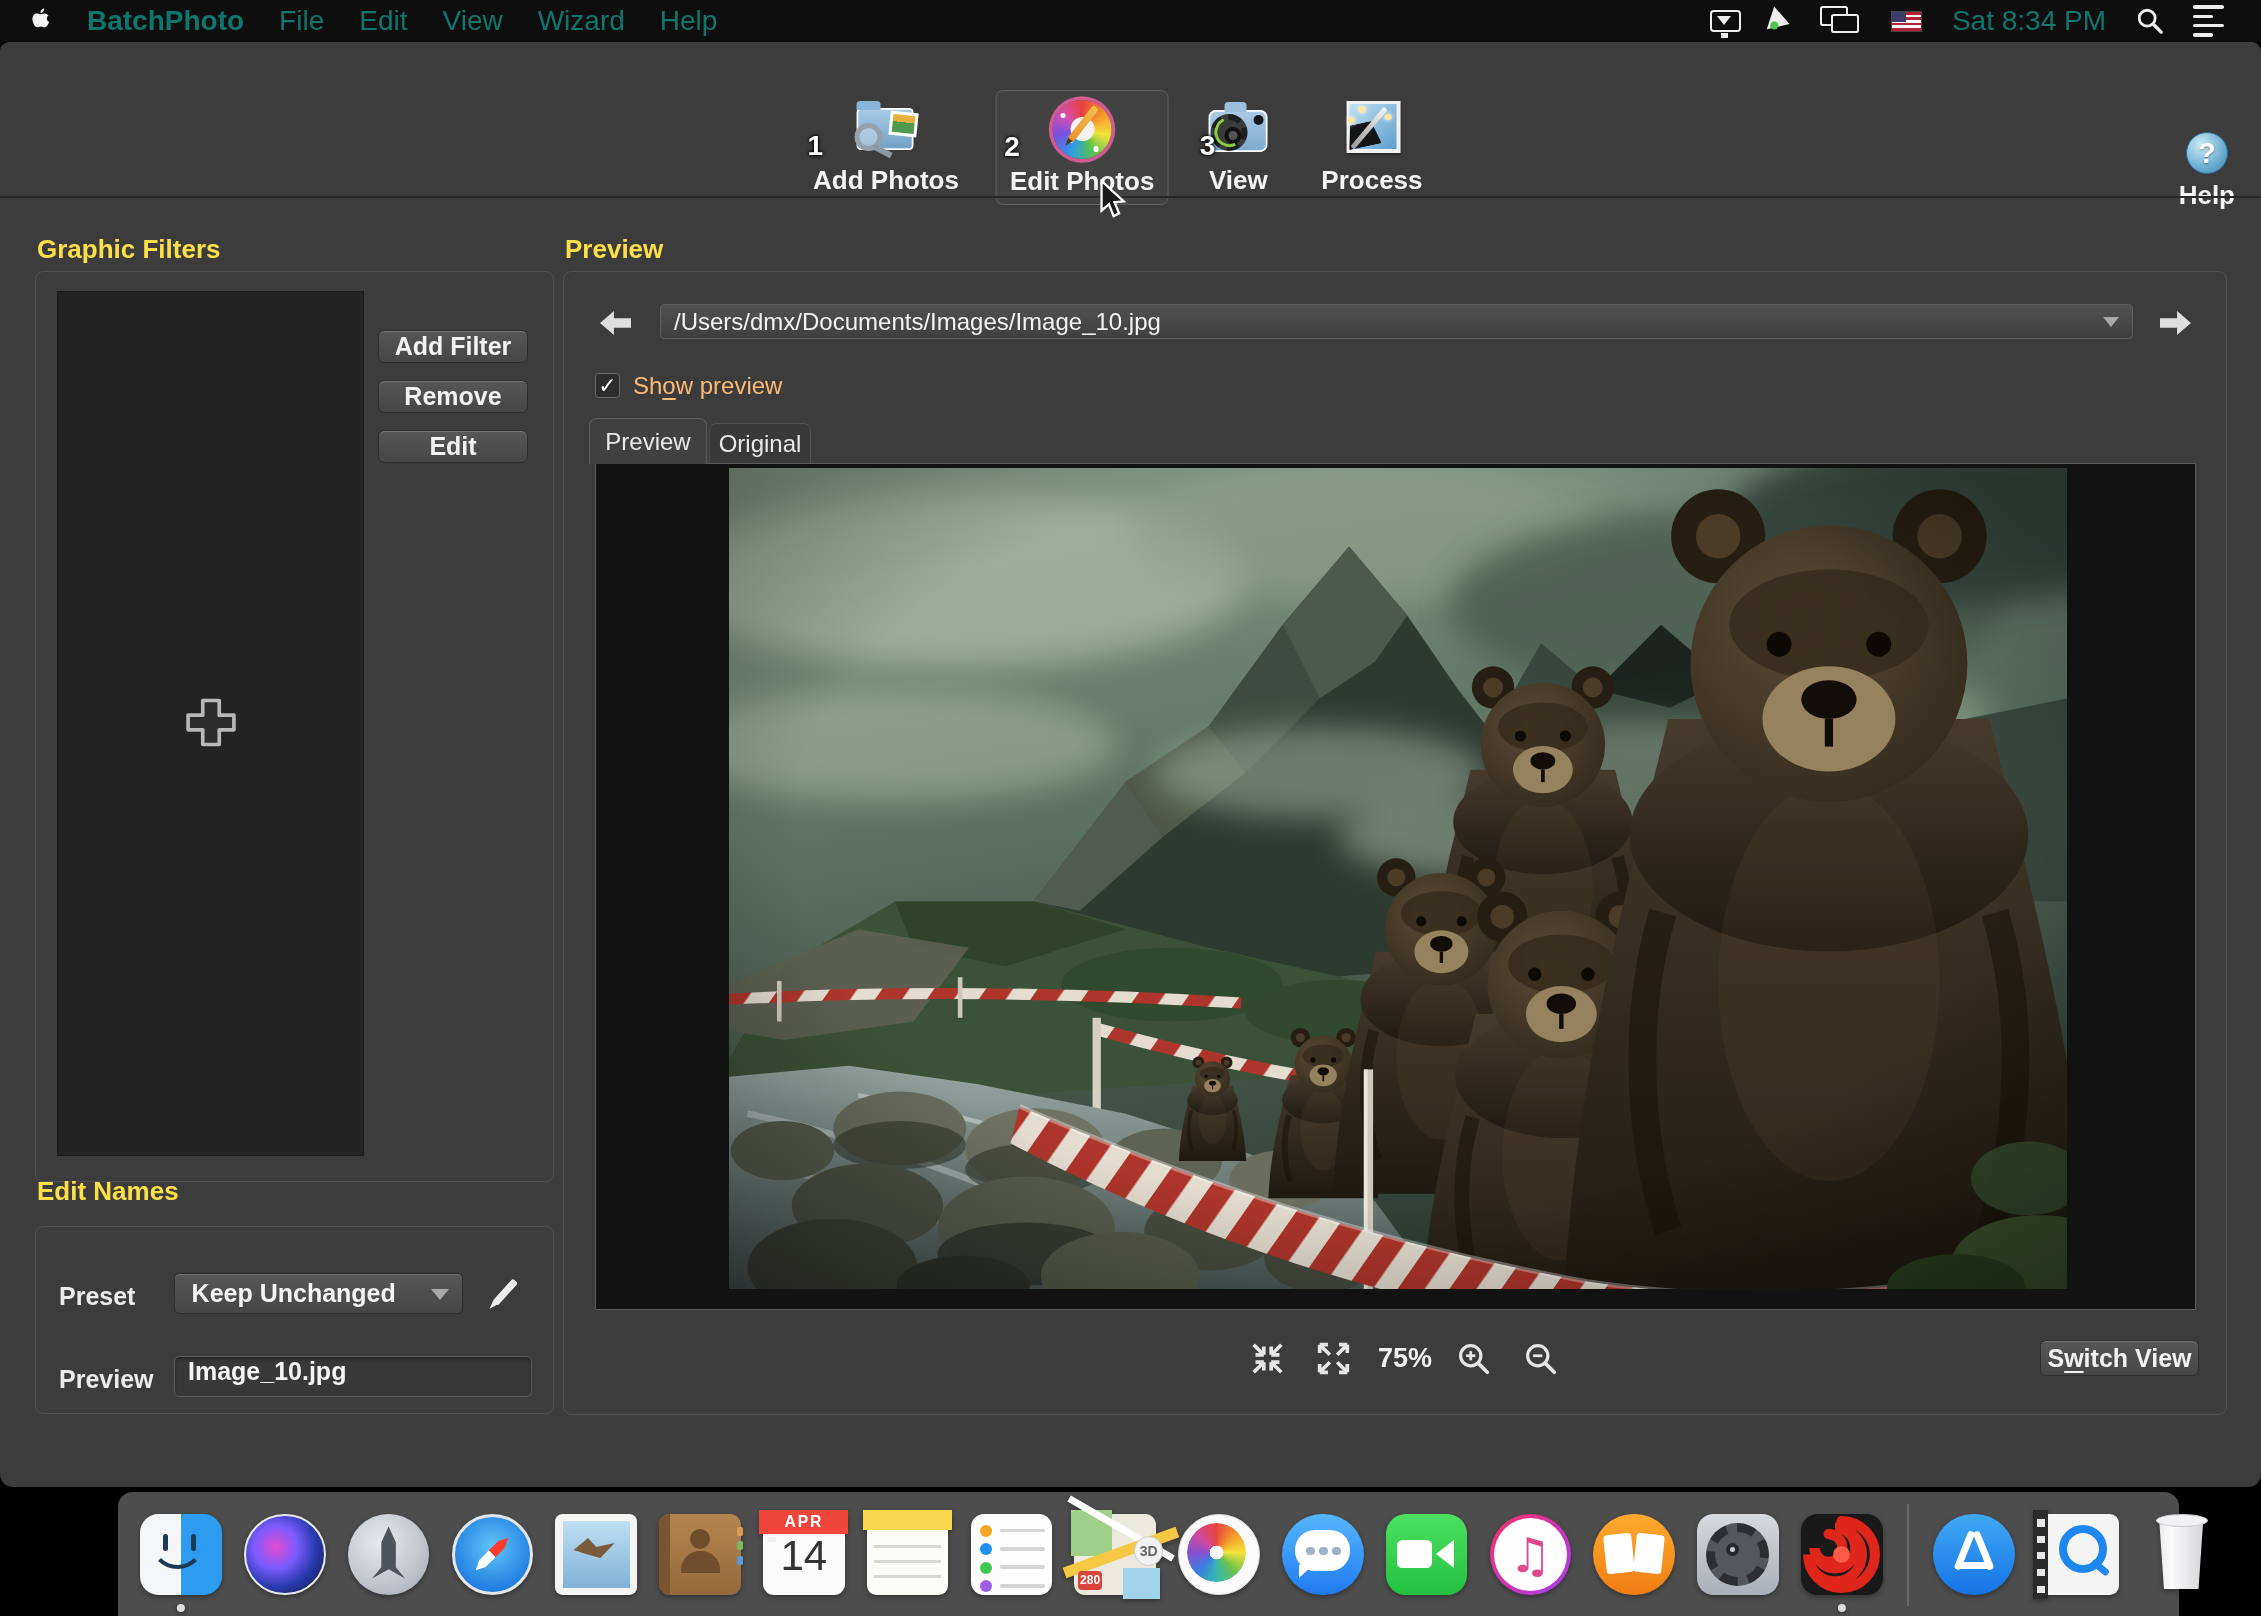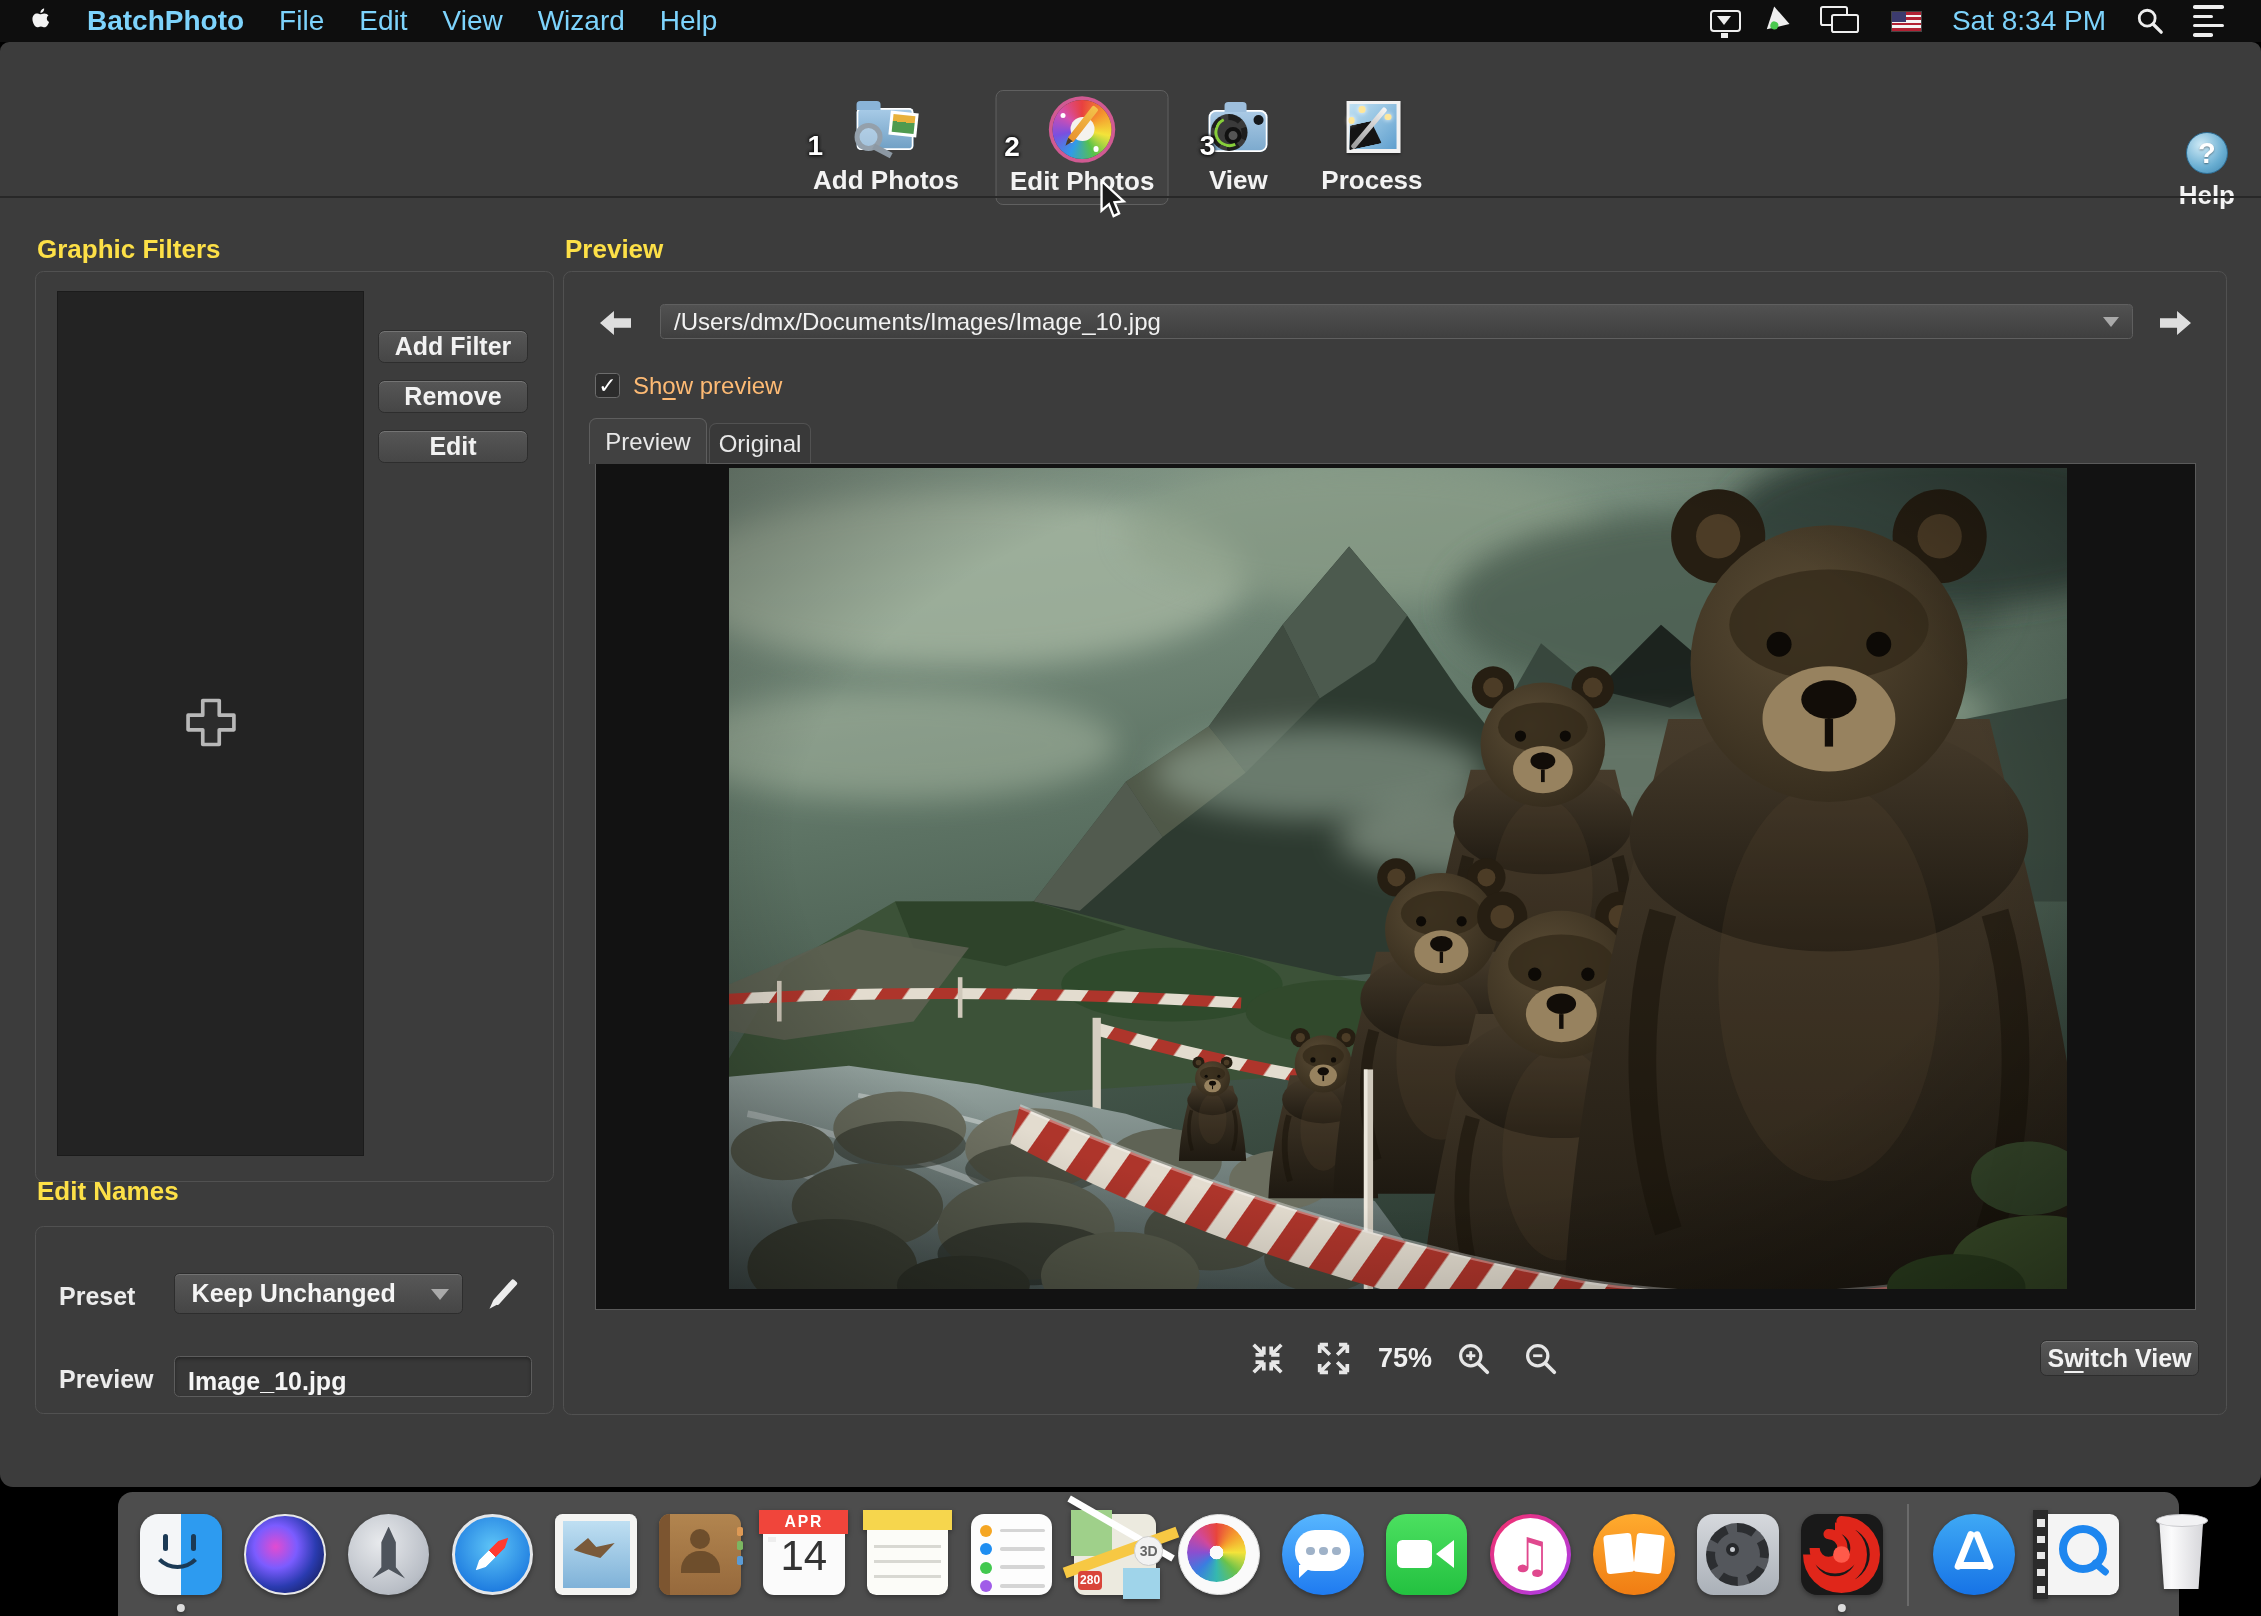--- a/index.html
+++ b/index.html
@@ -1,21 +1,21 @@
 <!DOCTYPE html>
 <html style="font-size:14.8px"><head>
 <meta charset="utf-8">
 <style>
   * { margin:0; padding:0; box-sizing:border-box; }
   html,body { width:2261px; height:1617px; background:#000; overflow:hidden;
               font-family:"Liberation Sans","DejaVu Sans",sans-serif; }
 
   
   .menubar{position:absolute;left:0;top:0;width:2261px;height:42px;background:#0e0e0e;
-           display:flex;align-items:center;color:#7dd3fc;font-size:28px;}
+           display:flex;align-items:center;color:#0f766e;font-size:28px;}
   .menubar .left{display:flex;align-items:center;gap:35px;padding-left:28px;}
   .menubar .appname{font-weight:bold;}
   .menubar .menu{cursor:default;}
   .menubar .right{margin-left:auto;display:flex;align-items:center;gap:29.5px;padding-right:37px;}
   .apple-svg{width:24px;height:28px;display:block;}
   .mb-ic{display:flex;align-items:center;}
   .mon{width:31px;height:22px;border:2.8px solid #eee;border-radius:3.7px;position:relative;}
   .mon:after{content:"";position:absolute;left:9.2px;bottom:-8.3px;width:7.4px;height:5.5px;background:#eee;}
   .mon .tri{position:absolute;left:4.6px;top:3.7px;width:0;height:0;border-left:7.4px solid transparent;border-right:7.4px solid transparent;border-top:9.2px solid #eee;}
   .mon2{width:28px;height:19.4px;border:2.8px solid #eee;border-radius:2.8px;position:absolute;left:11px;top:7.4px;background:#0e0e0e;}
@@ -108,21 +108,21 @@
        display:flex;align-items:center;justify-content:center;}
 
   .fieldlbl{position:absolute;color:#ebebeb;font-size:25px;font-weight:bold;}
   .dropdown{position:absolute;height:41px;border-radius:5.5px;background:linear-gradient(#585858,#454545);
             border:0.9px solid #2d2d2d;box-shadow:inset 0 0.9px 0 rgba(255,255,255,.16);
             color:#f5f5f5;font-size:25px;font-weight:bold;display:flex;align-items:center;padding:0 16.6px;}
   .dd-arrow{position:absolute;right:13px;top:50%;margin-top:-4.6px;width:0;height:0;
             border-left:9.2px solid transparent;border-right:9.2px solid transparent;border-top:11px solid #a9a9a9;}
   .textfield{position:absolute;height:41px;border-radius:5.5px;background:#383838;border:0.9px solid #5d5d5d;
              box-shadow:inset 0 1.8px 3.7px rgba(0,0,0,.35);color:#f5f5f5;font-size:25px;font-weight:bold;
-             display:flex;align-items:flex-end;padding:0 13px;}
+             display:flex;align-items:flex-start;padding:0 13px;}
   .pencil{position:absolute;width:41px;height:41px;}
   .pencil i{position:absolute;left:17.5px;top:1.8px;width:6.5px;height:29.5px;background:#ededed;transform:rotate(42deg);border-radius:1.8px;}
   .pencil i:after{content:"";position:absolute;left:0;bottom:-8.3px;width:0;height:0;
                   border-left:3.2px solid transparent;border-right:3.2px solid transparent;border-top:9.2px solid #ededed;}
 
   
   .navarrow{position:absolute;width:31px;height:24px;background:#dedede;}
   .navarrow.left{clip-path:polygon(0 50%,45% 0,45% 30%,100% 30%,100% 70%,45% 70%,45% 100%);}
   .navarrow.right{clip-path:polygon(100% 50%,55% 0,55% 30%,0 30%,0 70%,55% 70%,55% 100%);}
   .pathbox{position:absolute;left:660px;top:262px;width:1473px;height:35px;border-radius:4.6px;

